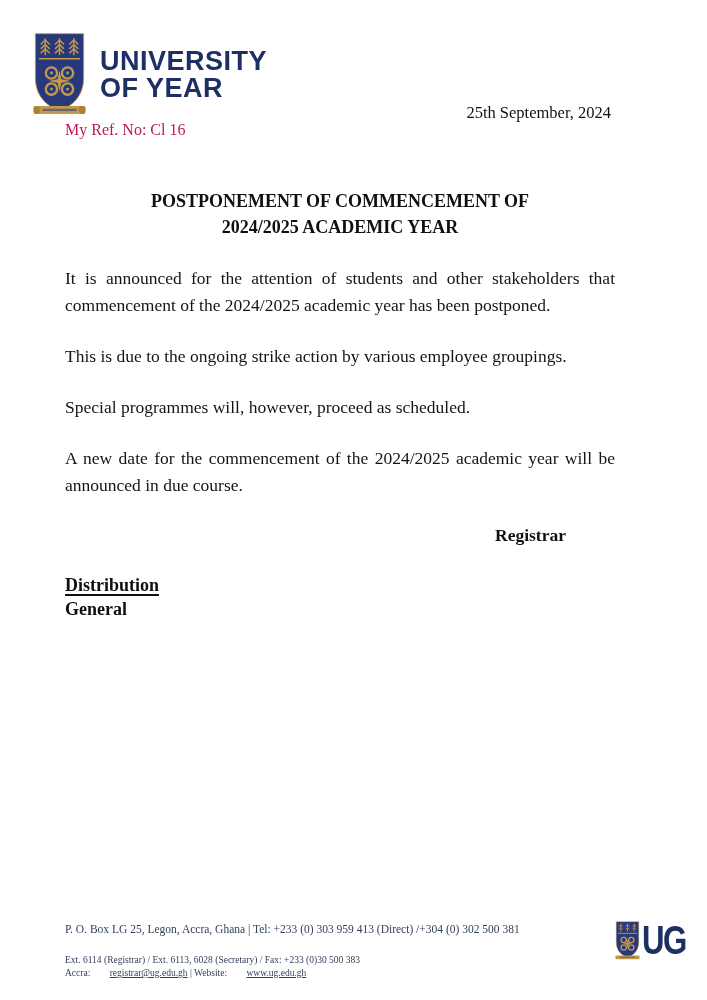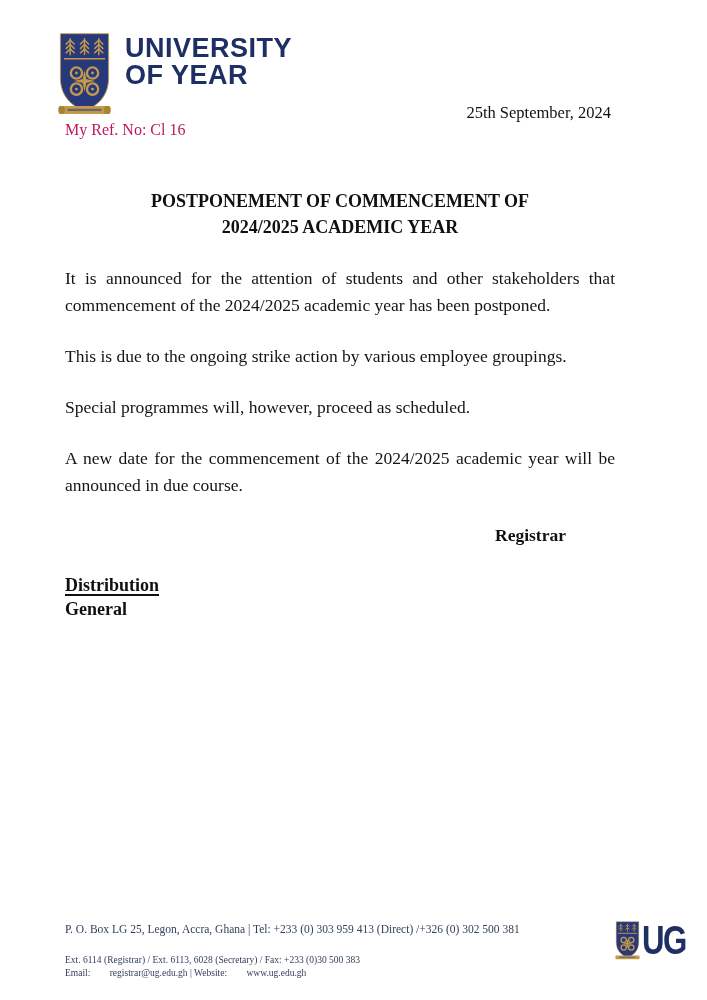--- a/index.html
+++ b/index.html
@@ -5,21 +5,21 @@
   html,body{margin:0;padding:0;background:#ffffff;}
   .page{
     position:relative;
     width:707px;height:1000px;
     background:#ffffff;
     font-family:"Liberation Serif", serif;
     color:#141414;
     overflow:hidden;
   }
   
-  .logo-block{position:absolute;left:56px;top:31px;display:flex;align-items:flex-start;}
+  .logo-block{position:absolute;left:31px;top:31px;display:flex;align-items:center;}
   .crest{width:57px;height:84px;flex:0 0 auto;}
   .wordmark{
     margin-left:12px;margin-top:4px;
     font-family:"Liberation Sans", sans-serif;
     font-weight:bold;color:#1e2f63;
     font-size:27px;line-height:27px;letter-spacing:.5px;
   }
   .office-title{
     position:absolute;top:37px;right:99px;
     font-family:"Liberation Sans", sans-serif;
@@ -55,21 +55,21 @@
     text-decoration:underline;text-decoration-thickness:1.5px;text-underline-offset:3px;
   }
   
   .footer-text{
     position:absolute;left:65px;top:922px;width:560px;
     color:#33415c;
   }
   .footer-line1{font-size:11.5px;line-height:14px;white-space:nowrap;}
   .footer-line2{font-size:9.5px;line-height:12px;margin-top:18px;white-space:nowrap;}
   .footer-line3{font-size:9.5px;line-height:12px;margin-top:1px;white-space:nowrap;}
-  .footer-link{color:#33415c;cursor:pointer;padding-left:17px;}
+  .footer-link{color:#33415c;text-decoration:underline;cursor:pointer;padding-left:17px;}
   .footer-logo{
     position:absolute;left:615px;top:920px;
     display:flex;align-items:center;
   }
   .footer-crest{width:25px;height:40px;flex:0 0 auto;}
   .footer-ug{
     font-family:"Liberation Sans", sans-serif;
     font-weight:bold;color:#1e2f63;
     font-size:40px;line-height:40px;letter-spacing:-2px;
     transform:scale(.78,1);transform-origin:left center;
@@ -152,24 +152,24 @@
     <p class="para">Special programmes will, however, proceed as scheduled.</p>
     <p class="para">A new date for the commencement of the 2024/2025 academic year will be announced in due course.</p>
     <div class="signature-line">Registrar</div>
     <div class="distribution">
       <div class="dist-label">Distribution</div>
       <div>General</div>
     </div>
   </div>
 
   <div class="footer-text">
-    <div class="footer-line1">P.  O. Box LG 25, Legon, Accra, Ghana  |  Tel: +233 (0) 303 959 413 (Direct) /+326 (0) 302 500 381</div>
+    <div class="footer-line1">P.  O. Box LG 25, Legon, Accra, Ghana  |  Tel: +233 (0) 303 959 413 (Direct) /+304 (0) 302 500 381</div>
     <div class="footer-line2">Ext. 6114 (Registrar) / Ext. 6113, 6028 (Secretary) / Fax: +233 (0)30 500 383</div>
     <div class="footer-line3">
-      <span>Email: </span><span class="footer-link">registrar@ug.edu.gh</span><span> | </span><span>Website: </span><span class="footer-link">www.ug.edu.gh</span>
+      <span>Accra: </span><span class="footer-link">registrar@ug.edu.gh</span><span> | </span><span>Website: </span><span class="footer-link">www.ug.edu.gh</span>
     </div>
   </div>
 
   <div class="footer-logo">
     <svg class="footer-crest" viewBox="0 0 60 94">
       <path d="M3,3 L57,3 L57,52 C57,73 45,83 30,90 C15,83 3,73 3,52 Z" fill="#27397a" stroke="#c49a4a" stroke-width="1"></path>
       <g stroke="#c49a4a" stroke-width="2" fill="none">
         <line x1="14" y1="27" x2="14" y2="8"></line>
         <path d="M9,15 L14,10 L19,15"></path>
         <path d="M9,22 L14,17 L19,22"></path>

